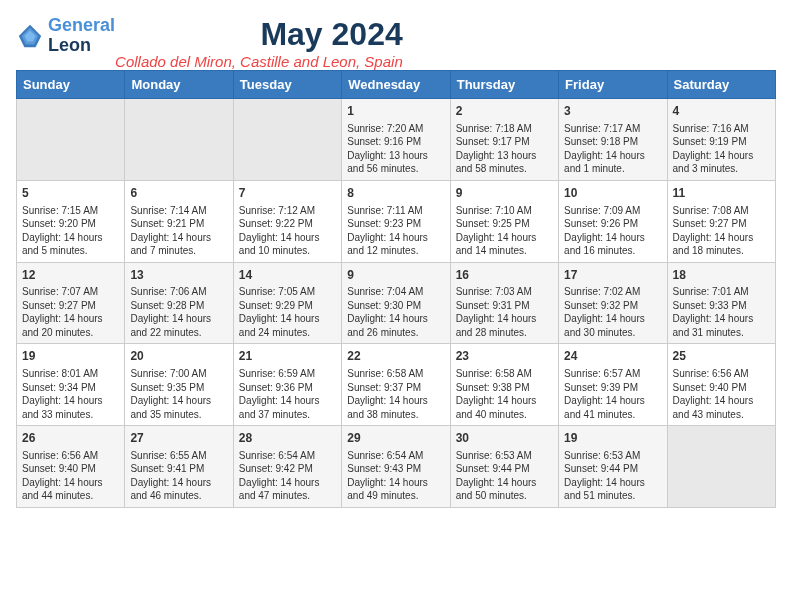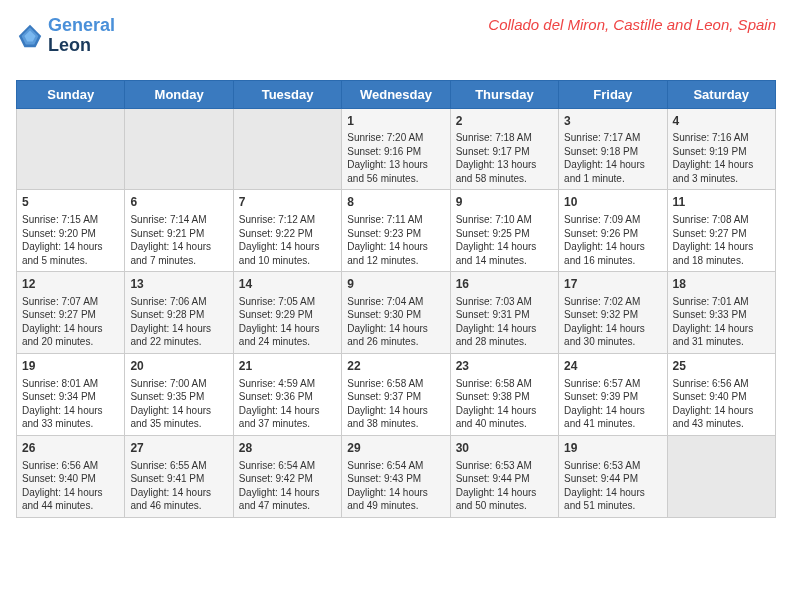--- a/index.html
+++ b/index.html
@@ -5,23 +5,22 @@
     * { box-sizing: border-box; margin: 0; padding: 0; }
     body {
       font-family: Arial, sans-serif;
       background: #fff;
       width: 792px;
       min-height: 612px;
       padding: 16px;
     }
     .header {
       display: flex;
-      justify-content: space-between;
       align-items: flex-start;
-      margin-bottom: 24px;
+      margin-bottom: 0;
     }
     .logo {
       display: flex;
       align-items: center;
       gap: 4px;
     }
     .logo-text {
       font-size: 18px;
       font-weight: bold;
       color: #1a3a5c;
@@ -48,21 +47,21 @@
       font-style: italic;
     }
     table {
       width: 100%;
       border-collapse: collapse;
       font-size: 11px;
     }
     thead tr th {
       background-color: #3a7abf;
       color: #fff;
-      text-align: center;
+      text-align: left;
       padding: 6px 6px;
       font-size: 13px;
       font-weight: bold;
       border: 1px solid #2a6aaf;
     }
     tbody tr td {
       border: 1px solid #ccc;
       vertical-align: top;
       padding: 4px 5px;
       height: 80px;
@@ -101,20 +100,21 @@
       <polygon points="20,4 36,20 28,36 12,36 4,20" fill="#3a7abf"></polygon>
       <polygon points="20,8 32,20 26,32 14,32 8,20" fill="#5a9ad9"></polygon>
       <polygon points="20,12 28,20 24,28 16,28 12,20" fill="#7ab8f0"></polygon>
     </svg>
     <div class="logo-text">
       <div><span>General</span></div>
       <div>Leon</div>
     </div>
   </div>
   <div class="title-block">
+    <div class="month-title">May 2024</div>
     <div class="subtitle">Collado del Miron, Castille and Leon, Spain</div>
   </div>
 </div>
 
 <table>
   <thead>
     <tr>
     <th>Sunday</th>
         <th>Monday</th>
         <th>Tuesday</th>
@@ -250,21 +250,21 @@
 Daylight: 14 hours and 33 minutes.</div>
         </td>
         <td>
           <span class="day-num">20</span>
           <div class="cell-content">Sunrise: 7:00 AM
 Sunset: 9:35 PM
 Daylight: 14 hours and 35 minutes.</div>
         </td>
         <td>
           <span class="day-num">21</span>
-          <div class="cell-content">Sunrise: 4:59 AM
+          <div class="cell-content">Sunrise: 6:59 AM
 Sunset: 9:36 PM
 Daylight: 14 hours and 37 minutes.</div>
         </td>
         <td>
           <span class="day-num">22</span>
           <div class="cell-content">Sunrise: 6:58 AM
 Sunset: 9:37 PM
 Daylight: 14 hours and 38 minutes.</div>
         </td>
         <td>

